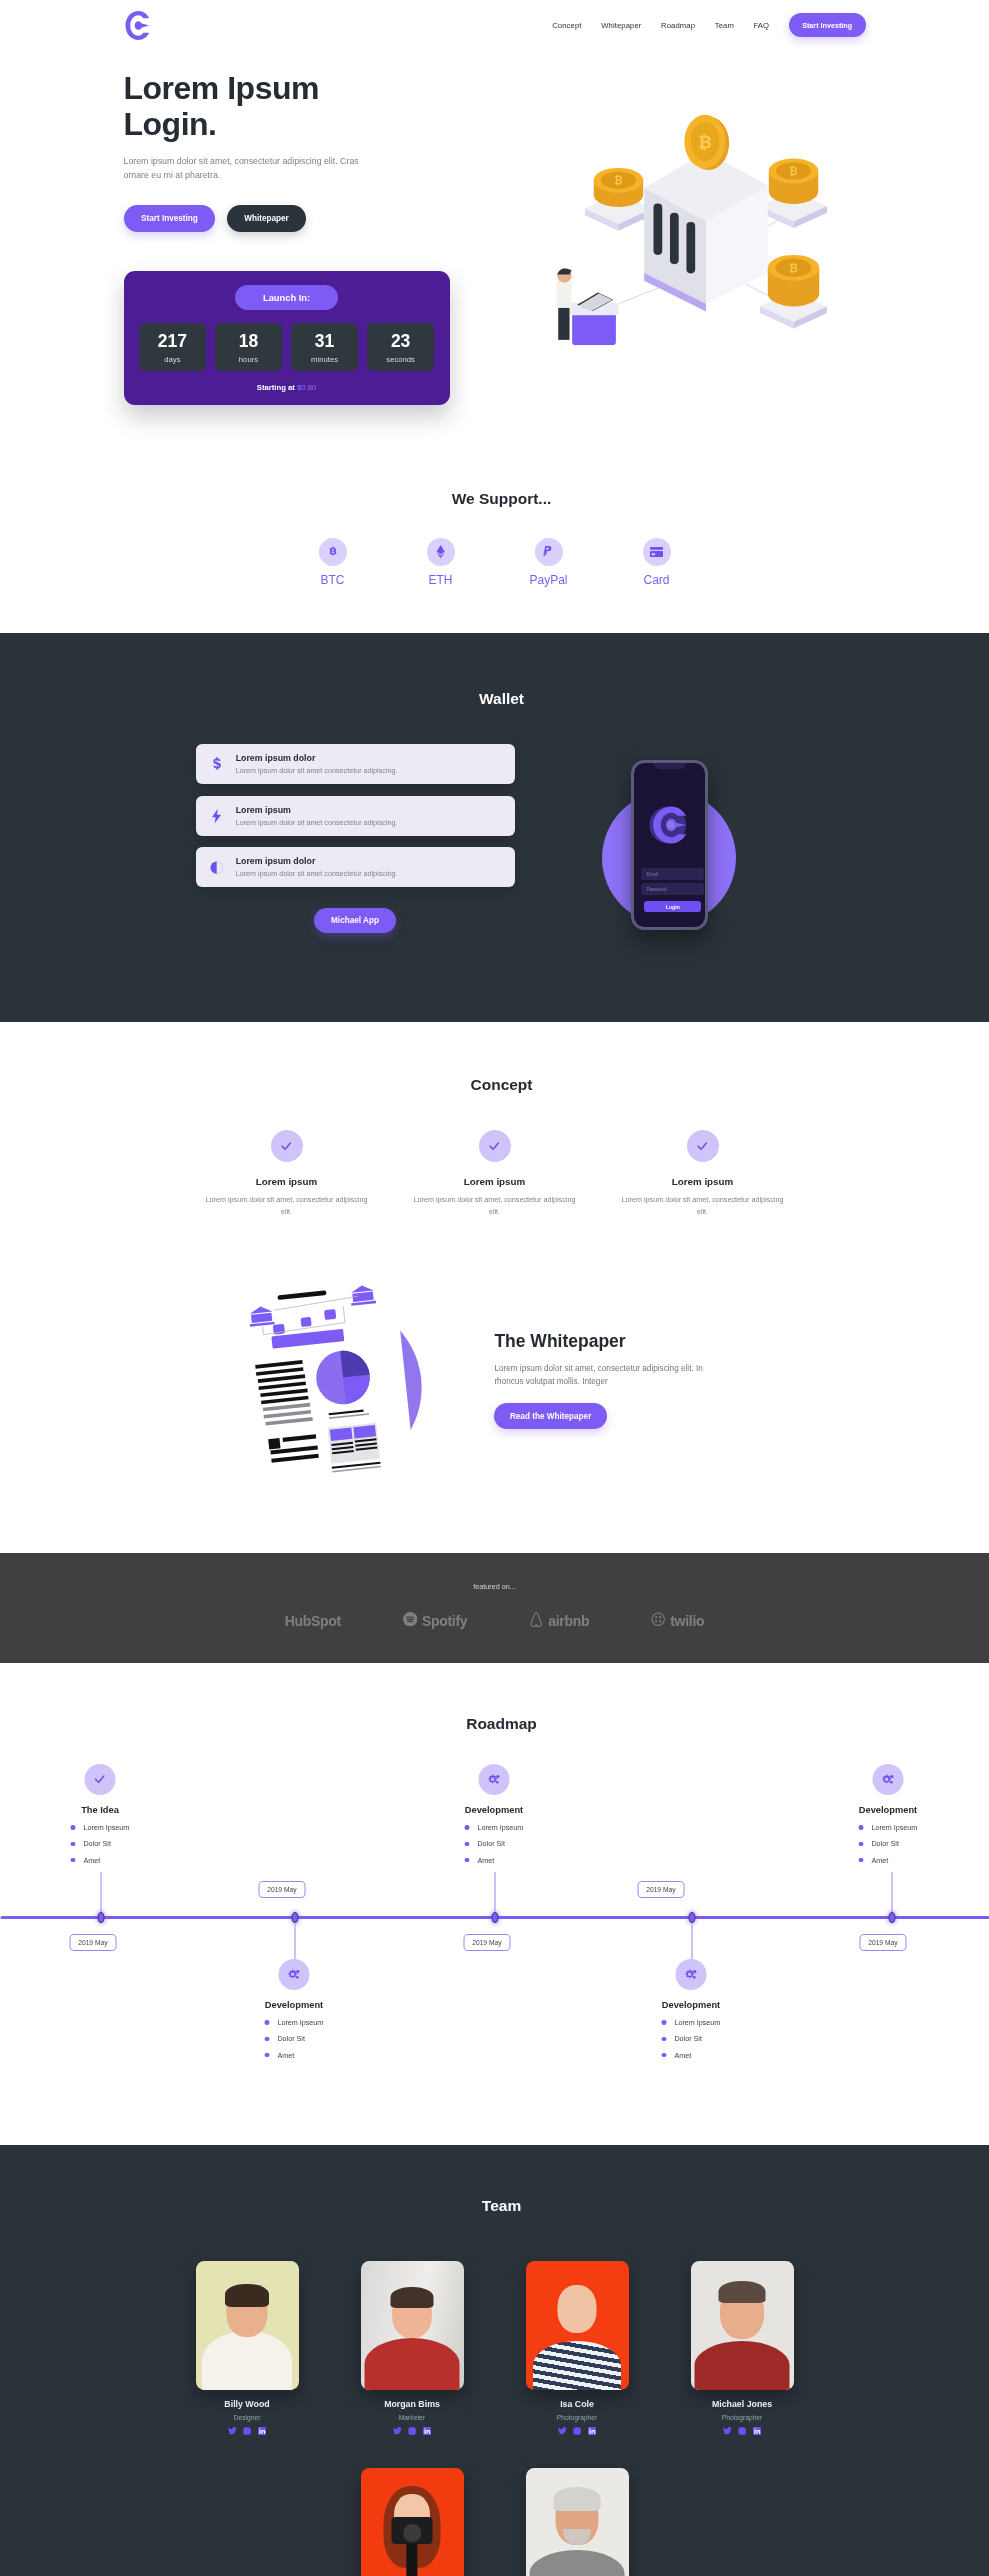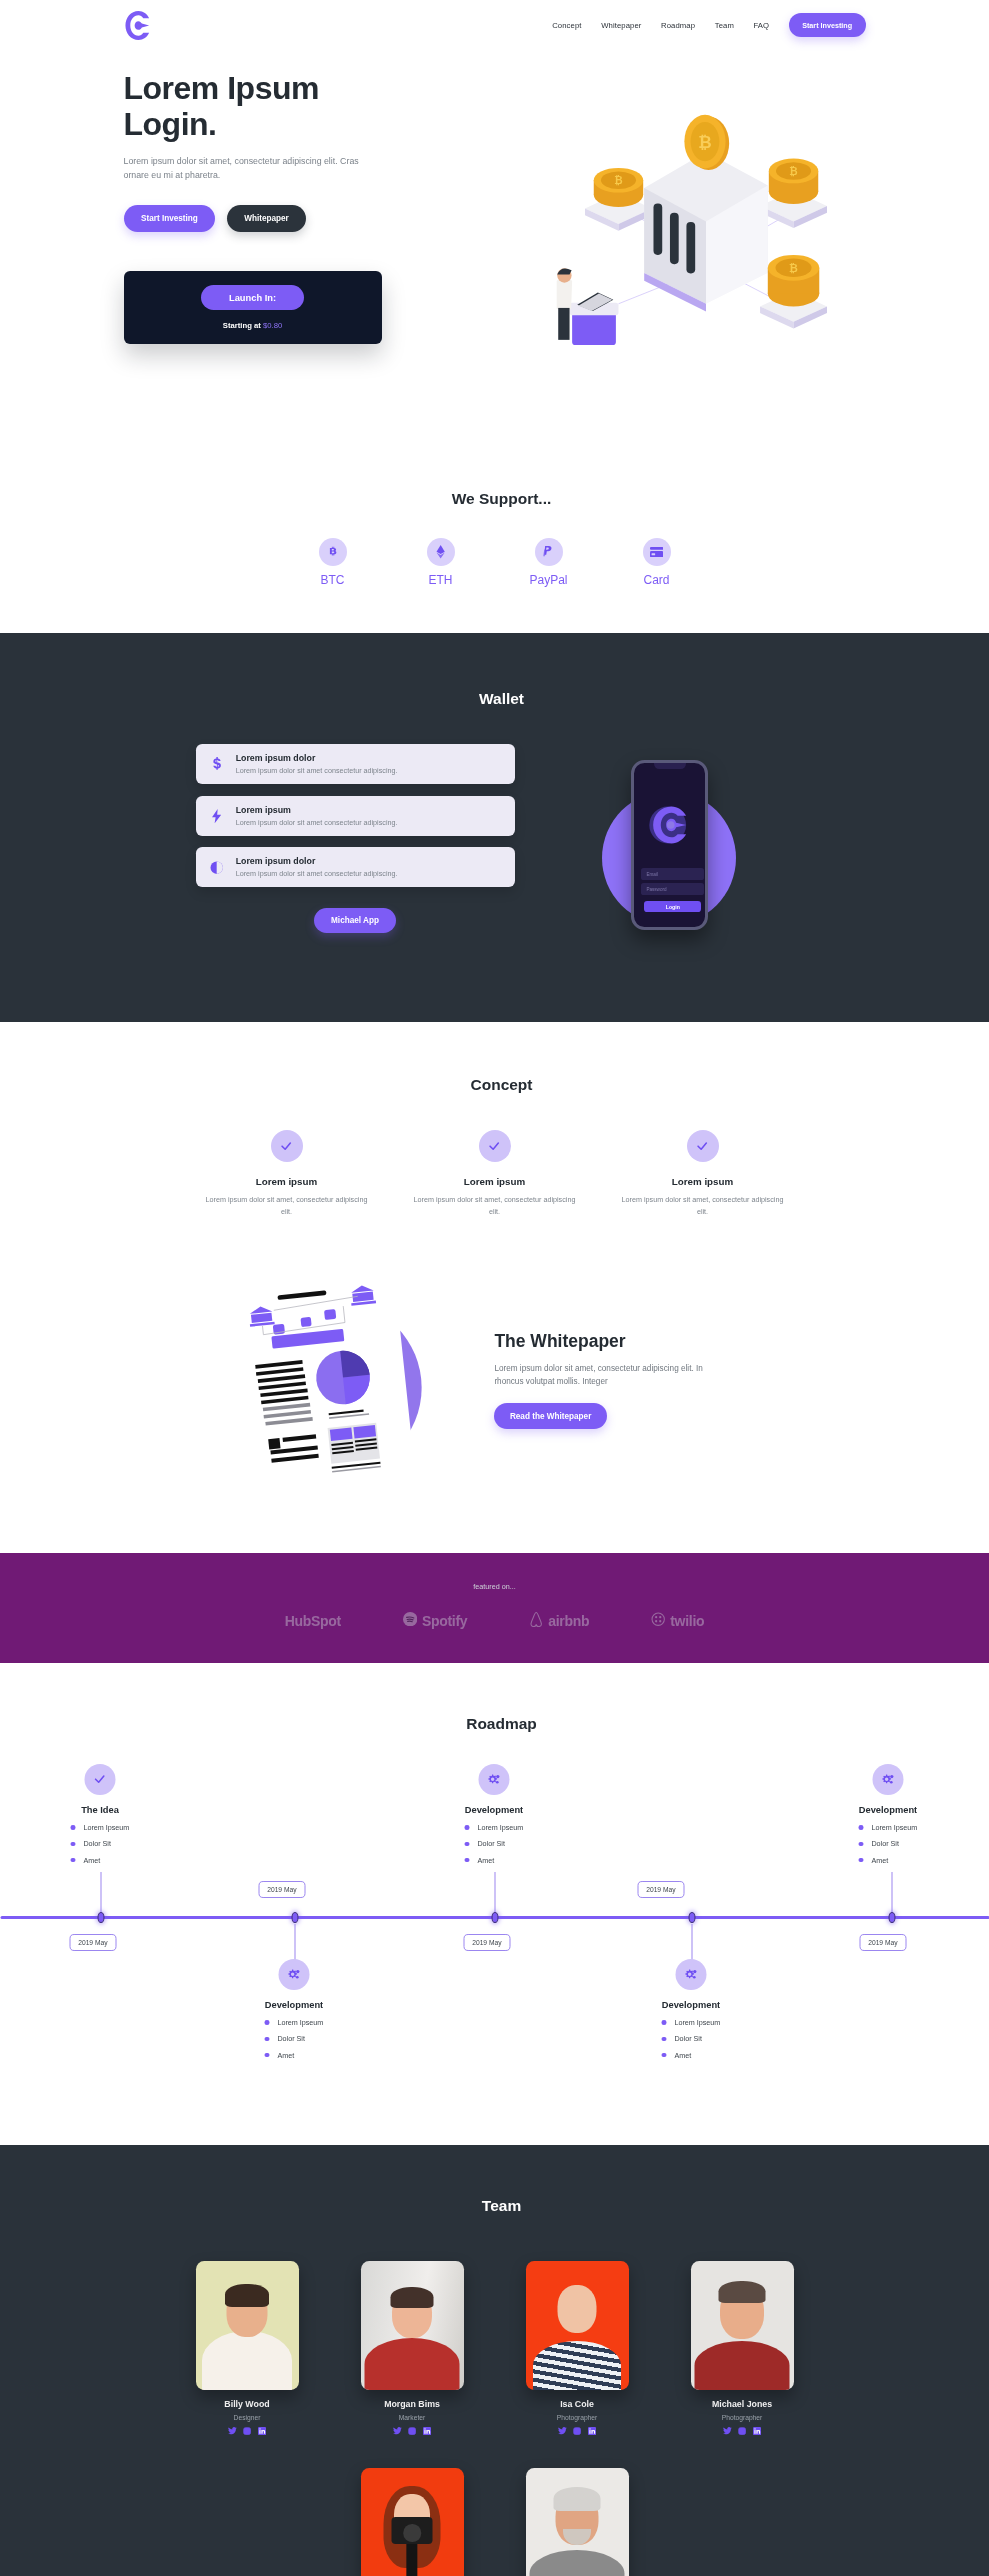--- a/index.html
+++ b/index.html
@@ -27,21 +27,21 @@
   
   .hero { width:742px; margin:0 auto; display:flex; position:relative; min-height:392px; }
   .hero-left { width:330px; padding-top:30px; }
   .hero-h1 { font-size:32px; line-height:1.12; font-weight:bold; letter-spacing:-0.5px;
              color:#252c33; }
   .hero-sub { margin-top:11.3px; font-size:8.8px; line-height:1.62; color:#7b828a; width:242px; }
   .hero-btns { margin-top:23px; display:flex; gap:11.3px; }
   .hero-btns .btn { padding:8.8px 17.5px; font-size:8.2px; }
 
   
-  .countdown { margin-top:39px; width:258px; background:#0f172a; border-radius:6px;
+  .countdown { margin-top:39px; width:326px; background:#4c1d95; border-radius:11px;
                padding:14.4px 15.5px 13.4px; box-shadow:0 11.3px 23px rgba(20,25,31,.22); }
   .launch-pill { display:block; margin:0 auto; background:#7d5cf5; color:#fff;
                  font-weight:bold; font-size:9.3px; padding:7.2px 0; width:103px;
                  border-radius:515px; border:none; cursor:pointer; text-align:center; }
   .cd-row { display:flex; gap:9.3px; margin-top:13.4px; }
   .cd-box { flex:1; background:#2f383f; border-radius:6.2px; padding:9.3px 0 7.2px; text-align:center; }
   .cd-num { font-size:17.5px; font-weight:bold; color:#fff; line-height:1; }
   .cd-lbl { margin-top:5.2px; font-size:7.7px; color:#d6dbe0; }
   .cd-foot { margin-top:11.3px; text-align:center; font-size:7.7px; font-weight:bold; color:#fff; }
   .cd-foot .price { color:#8f74f7; font-weight:normal; }
@@ -98,21 +98,21 @@
 
   
   .wp { padding:36px 0 52px; display:flex; align-items:center; gap:20.6px; }
   .wp-art { width:268px; height:242px; position:relative; flex:0 0 268px; }
   .wp-text { flex:1; padding-left:10.3px; }
   .wp-h { font-size:17.5px; font-weight:bold; color:#242b32; }
   .wp-p { margin-top:10.3px; font-size:8.2px; line-height:1.65; color:#70777f; width:216px; }
   .wp-btn { margin-top:14.4px; padding:8.2px 15.5px; font-size:8.2px; }
 
   
-  .featured { background:#701a75; padding:29px 0 33px; text-align:center; }
+  .featured { background:#404040; padding:29px 0 33px; text-align:center; }
   .featured-lbl { font-size:7.2px; color:#cfd4d9; }
   .brands { margin-top:20.6px; display:flex; justify-content:center; align-items:center; gap:62px;
             opacity:.42; }
   .brand { color:#cfd4d9; font-size:14px; font-weight:bold; display:flex; align-items:center; gap:4.6px;
            letter-spacing:-0.3px; }
 
   
   .roadmap { padding:52px 0 62px; text-align:center; position:relative; }
   .rm-stage { margin-top:31px; position:relative; width:989px; left:50%;
               transform:translateX(-50%); height:319px; }
@@ -180,20 +180,38 @@
         <span>Login.</span>
       </h1>
       <p class="hero-sub">Lorem ipsum dolor sit amet, consectetur adipiscing elit. Cras ornare eu mi at pharetra.</p>
       <div class="hero-btns">
         <button class="btn btn-purple">Start Investing</button>
         <button class="btn btn-dark">Whitepaper</button>
       </div>
 
       <div class="countdown">
         <button class="launch-pill">Launch In:</button>
+        <div class="cd-row">
+          <div class="cd-box">
+            <div class="cd-num">217</div>
+            <div class="cd-lbl">days</div>
+          </div>
+          <div class="cd-box">
+            <div class="cd-num">18</div>
+            <div class="cd-lbl">hours</div>
+          </div>
+          <div class="cd-box">
+            <div class="cd-num">31</div>
+            <div class="cd-lbl">minutes</div>
+          </div>
+          <div class="cd-box">
+            <div class="cd-num">23</div>
+            <div class="cd-lbl">seconds</div>
+          </div>
+        </div>
         <div class="cd-foot">
           <span>Starting at </span><span class="price">$0.80</span>
         </div>
       </div>
     </div>
 
     <div class="hero-art">
       <svg viewBox="0 0 640 470" width="330" height="242">
 
         <g stroke="#cfc3f9" stroke-width="1.5" fill="none">

